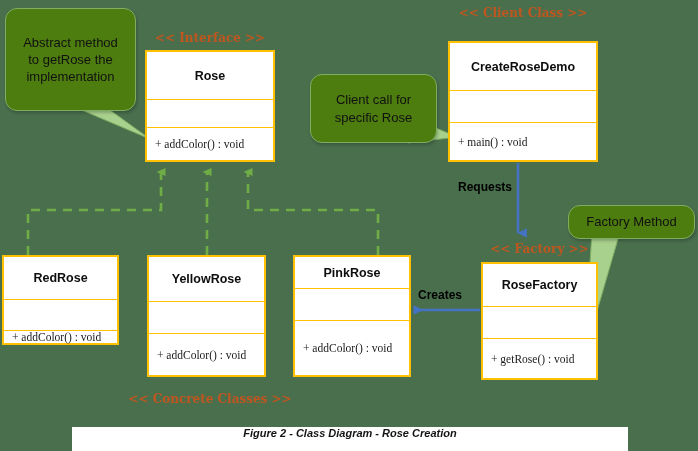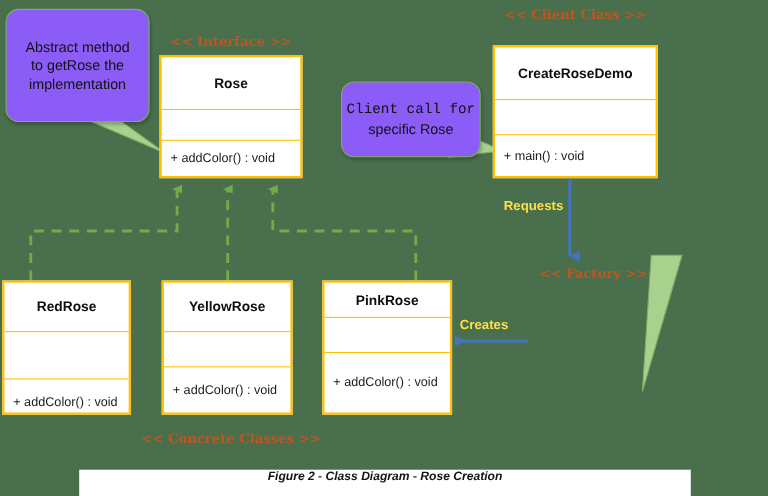--- a/index.html
+++ b/index.html
@@ -55,37 +55,38 @@
   .uml-ops {
     display: flex;
     align-items: center;
     box-sizing: border-box;
   }
   .uml-ops span {
     font-size: 11.5px;
     color: #1a1a1a;
     padding-left: 8px;
     white-space: nowrap;
+    font-family: Liberation Serif, serif;
   }
 
   
   .stereotype {
     position: absolute;
     font-family: "DejaVu Serif", serif;
     font-weight: bold;
     font-size: 12px;
     color: #c0561f;
     white-space: nowrap;
     text-align: center;
   }
 
   
   .callout {
     position: absolute;
-    background: #8b5cf6;
+    background: #4d7c0f;
     border: 1px solid #7fae63;
     border-radius: 12px;
     box-sizing: border-box;
     display: flex;
     align-items: center;
     justify-content: center;
     text-align: center;
     color: #111111;
     box-shadow: 1px 2px 3px rgba(0,0,0,0.22);
     z-index: 5;
@@ -93,21 +94,21 @@
   .callout span {
     display: block;
     line-height: 1.32;
   }
 
   
   .edge-label {
     position: absolute;
     font-weight: bold;
     font-size: 12px;
-    color: #fde047;
+    color: #000000;
     white-space: nowrap;
   }
 
   
   .caption-bar {
     position: absolute;
     background: #ffffff;
     display: flex;
     align-items: flex-start;
     justify-content: center;
@@ -185,21 +186,21 @@
   </div>
 
   <div class="uml-class" style="left:448px; top:41px; width:150px; height:121px;">
     <div class="uml-name" style="height:48px;">CreateRoseDemo</div>
     <div class="uml-attrs" style="height:32px;"></div>
     <div class="uml-ops" style="flex:1;">
       <span>+ main() : void</span>
     </div>
   </div>
 
-  <div class="uml-class" style="left:2px; top:255px; width:117px; height:122px;gap:11px;">
+  <div class="uml-class" style="left:2px; top:255px; width:117px; height:90px;">
     <div class="uml-name" style="height:45px;">RedRose</div>
     <div class="uml-attrs" style="height:32px;"></div>
     <div class="uml-ops" style="flex:1;">
       <span>+ addColor() : void</span>
     </div>
   </div>
 
   <div class="uml-class" style="left:147px; top:255px; width:119px; height:122px;">
     <div class="uml-name" style="height:45px;">YellowRose</div>
     <div class="uml-attrs" style="height:32px;"></div>
@@ -209,38 +210,50 @@
   </div>
 
   <div class="uml-class" style="left:293px; top:255px; width:118px; height:122px;">
     <div class="uml-name" style="height:32px;text-align:center;">PinkRose</div>
     <div class="uml-attrs" style="height:32px;"></div>
     <div class="uml-ops" style="flex:1;">
       <span>+ addColor() : void</span>
     </div>
   </div>
 
+  <div class="uml-class" style="left:481px; top:262px; width:117px; height:118px;">
+    <div class="uml-name" style="height:43px;">RoseFactory</div>
+    <div class="uml-attrs" style="height:32px;"></div>
+    <div class="uml-ops" style="flex:1;">
+      <span>+ getRose() : void</span>
+    </div>
+  </div>
 
   <div class="edge-label" style="left:458px; top:180px;">Requests</div>
 
   <div class="edge-label" style="left:418px; top:288px;">Creates</div>
 
   <div class="callout" style="left:5px; top:8px; width:131px; height:103px; font-size:13px;">
     <span>
       <span style="display: block;">Abstract method</span>
       <span style="display: block;">to getRose the</span>
       <span style="display: block;">implementation</span>
     </span>
   </div>
 
   <div class="callout" style="left:310px; top:74px; width:127px; height:69px; font-size:13px;">
     <span>
-      <span style="display: block; font-family: Liberation Mono, monospace;">Client call for</span>
+      <span style="display: block;">Client call for</span>
       <span style="display: block;">specific Rose</span>
     </span>
   </div>
 
+  <div class="callout" style="left:568px; top:205px; width:127px; height:34px; font-size:13px;">
+    <span>
+      <span style="display: block;">Factory Method</span>
+    </span>
+  </div>
 
   <div class="caption-bar" style="left:72px; top:427px; width:556px; height:24px;">
     <span>Figure 2 - Class Diagram - Rose Creation</span>
   </div>
 
 </div>
 
 </body></html>

